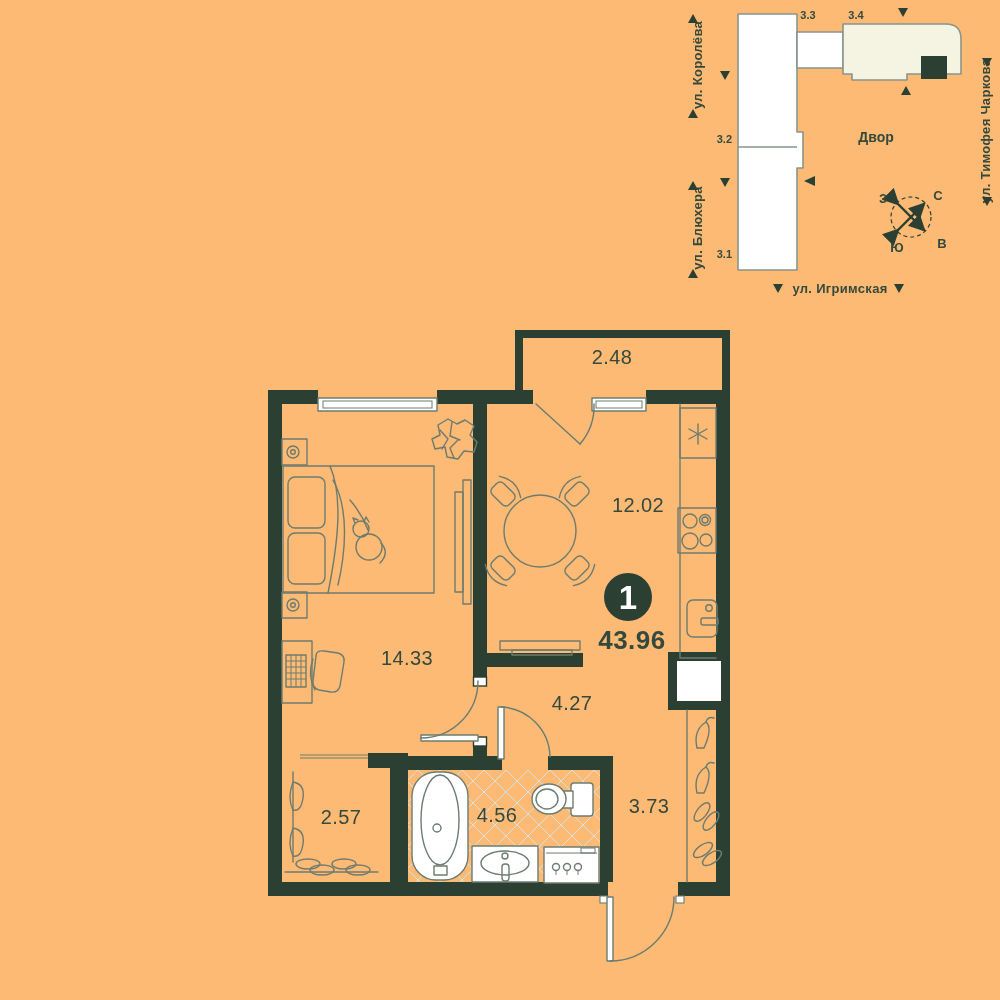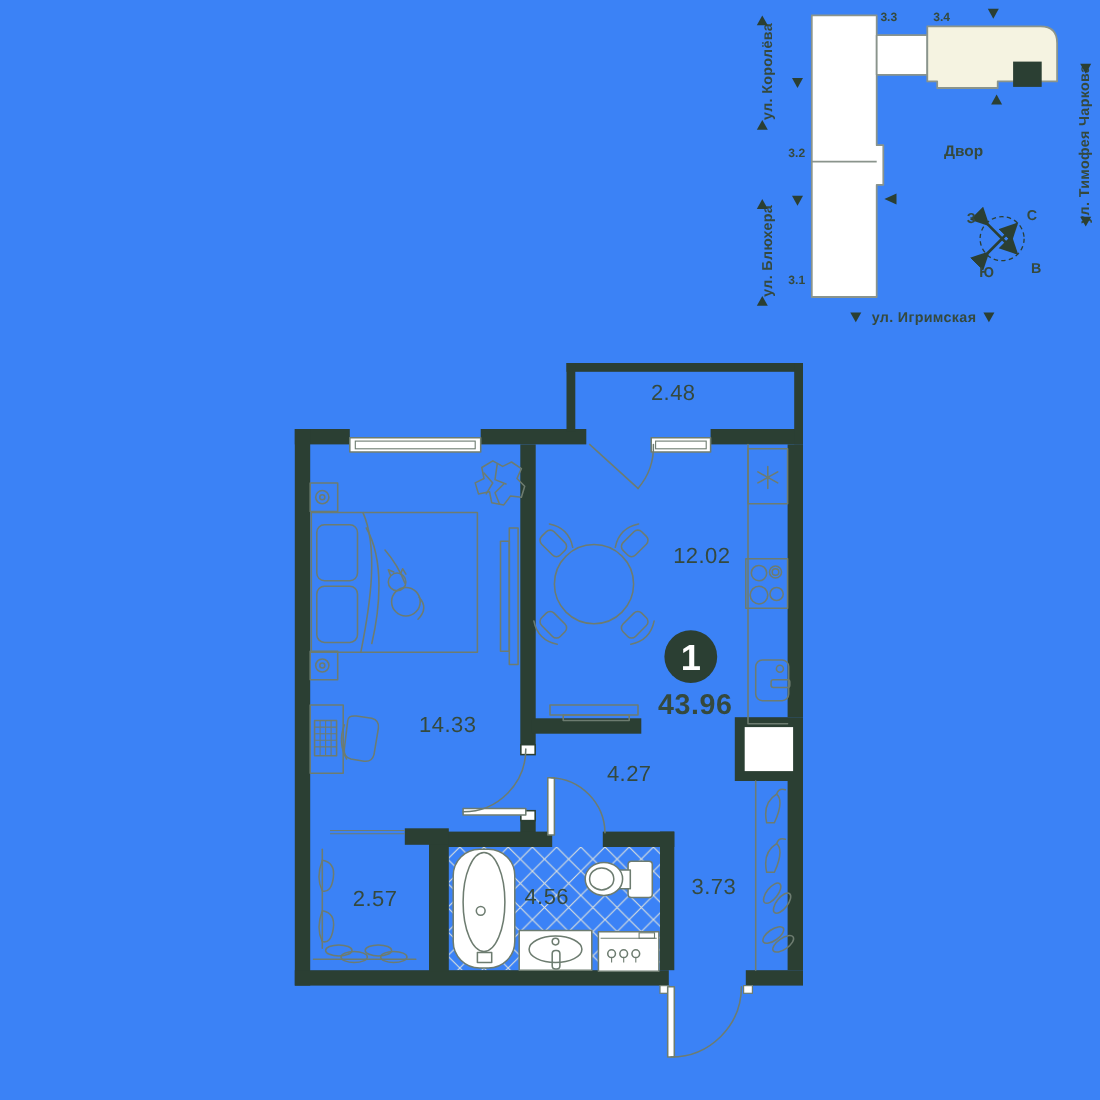--- a/index.html
+++ b/index.html
@@ -1,20 +1,20 @@
 <!DOCTYPE html>
 <html style="--wall: #2b3f33; --label: #35493d; --outline: #8a948c; --furniture: #6d7c70; --cream: #f5f3e1; --tile: #dde1dc; --white: #ffffff;"><head>
 <meta charset="utf-8">
 <style>
   :root{
     --wall:#2b3f33; --label:#35493d; --outline:#8a948c;
     --furniture:#6d7c70; --cream:#f5f3e1; --tile:#dde1dc; --white:#ffffff;
   }
   html,body{margin:0;padding:0;background:#fff;}
-  .stage{position:relative;width:1000px;height:1000px;background:#3b82f6;overflow:hidden;
+  .stage{position:relative;width:1000px;height:1000px;background:#fdba74;overflow:hidden;
          font-family:"Liberation Sans", sans-serif;}
   .wall{fill:var(--wall);}
   .furn{fill:none;stroke:var(--furniture);stroke-width:1.4;stroke-linecap:round;stroke-linejoin:round;}
   .furn-f{fill:#fff;stroke:var(--furniture);stroke-width:1.4;stroke-linejoin:round;}
   .thin{fill:none;stroke:var(--furniture);stroke-width:1;}
   .map-outline{fill:#fff;stroke:var(--outline);stroke-width:1.6;stroke-linejoin:round;}
   .map-cream{fill:var(--cream);stroke:var(--outline);stroke-width:1.6;stroke-linejoin:round;}
   .arr{fill:var(--wall);stroke:none;}
   .cmp{stroke:var(--wall);stroke-width:2.4;fill:none;}
   .cmp-circ{fill:none;stroke:var(--wall);stroke-width:1.2;stroke-dasharray:4 3;}

